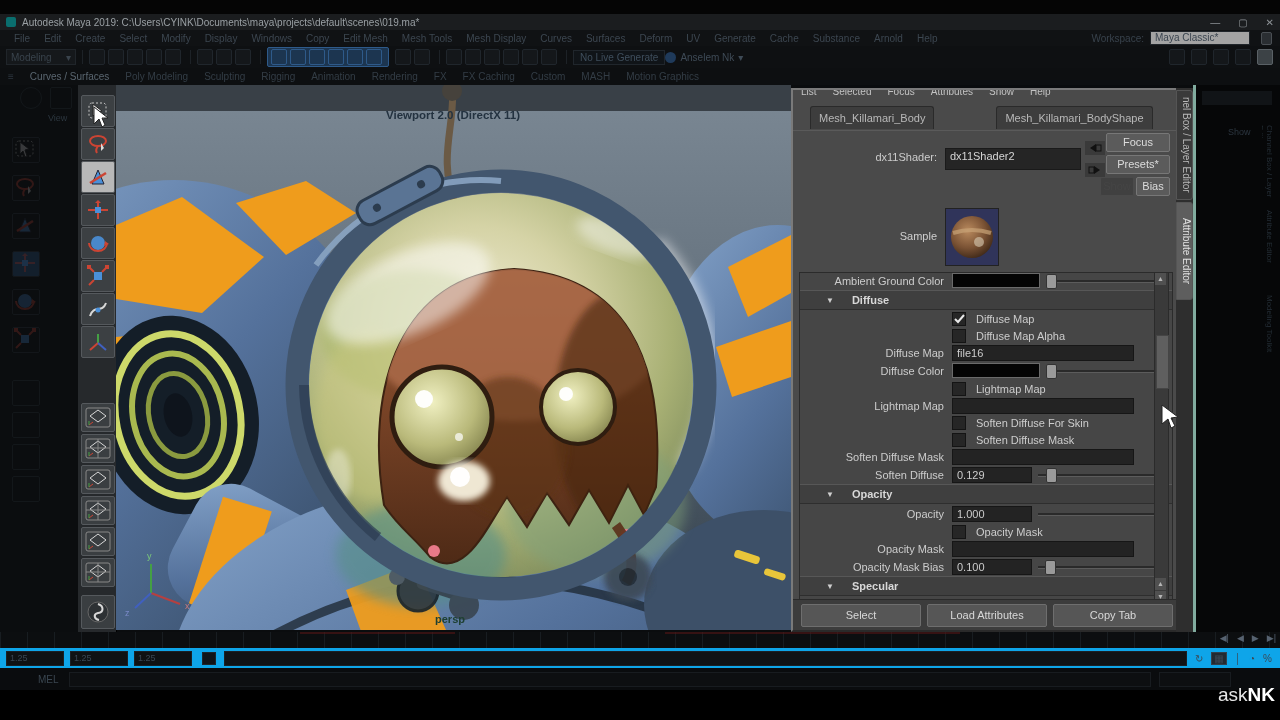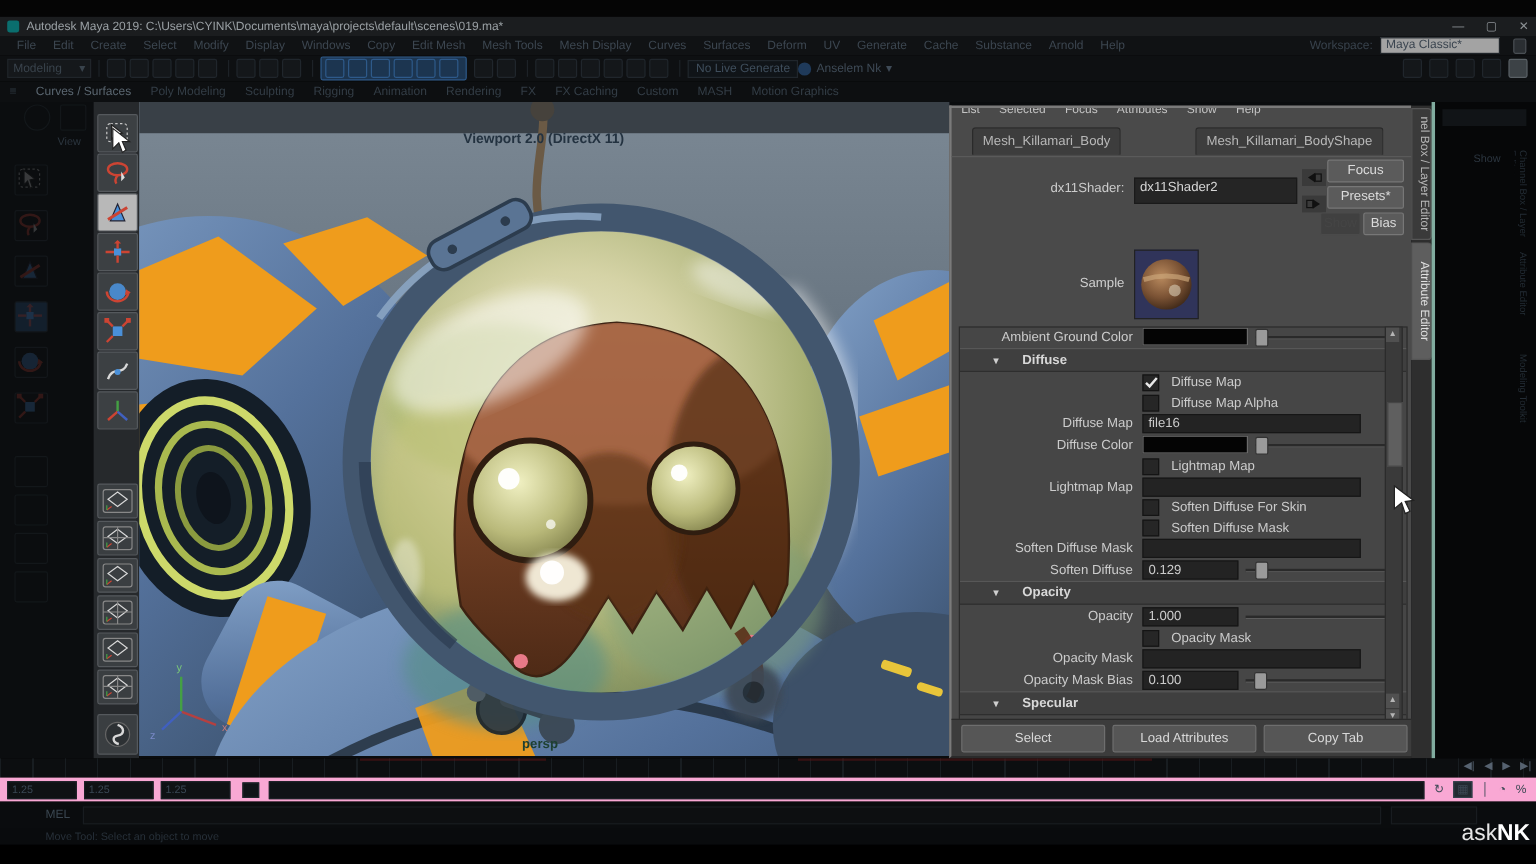--- a/index.html
+++ b/index.html
@@ -108,21 +108,21 @@
   
   #right-dim{left:1196px;top:0;width:84px;height:547px;background:#060708;overflow:hidden;}
   #right-dim .dimrow{position:absolute;left:6px;top:6px;width:70px;height:14px;background:#111417;}
   #right-dim .show-lbl{position:absolute;left:32px;top:42px;color:#2c3640;font-size:9px;}
   #right-dim .vlab{position:absolute;left:66px;width:12px;color:#232c34;font-size:8px;writing-mode:vertical-rl;}
   
   #timeline{left:0;top:632px;width:1280px;height:16px;background:#0c0e10;
             background-image:repeating-linear-gradient(to right,#181d21 0 1px,transparent 1px 27px);}
   .redseg{position:absolute;top:0;height:2px;background:#5a1515;opacity:.55;}
   #playback{position:absolute;right:4px;top:1px;color:#566270;font-size:9px;display:flex;gap:8px;}
-  #rangebar{left:0;top:648px;width:1280px;height:20px;background:#f9a8d4;display:flex;align-items:center;
+  #rangebar{left:0;top:648px;width:1280px;height:20px;background:#0ea5e9;display:flex;align-items:center;
             color:#36414b;font-size:9px;}
   .rg-field{width:50px;height:13px;background:#0f1windows214;background:#0f1214;border:1px solid #1b2025;color:#3a4754;
             padding:0 3px;margin-left:6px;line-height:13px;}
   #range-track{flex:1;height:13px;background:#101316;border:1px solid #1b2025;margin:0 8px;}
   #opt-icons{display:flex;gap:8px;margin-right:8px;color:#3c4854;font-size:10px;align-items:center;}
   #opt-icons .boxed{background:#222a31;border:1px solid #33404b;padding:0 2px;}
   #melbar{left:0;top:668px;width:1280px;height:22px;background:#0a0c0e;display:flex;align-items:center;
           color:#3a4650;font-size:10px;}
   #mel-label{margin-left:38px;margin-right:10px;}
   #mel-input{width:1080px;height:13px;background:#0d0f11;border:1px solid #181c20;}
@@ -780,23 +780,20 @@
         <span>%</span>
       </div>
   </div>
 
   <div class="abs" id="melbar">
     <span id="mel-label">MEL</span>
     <div id="mel-input"></div>
     <div id="mel-result"></div>
   </div>
 
-  <div class="abs" id="helpline">
-    <span>Move Tool: Select an object to move</span>
-  </div>
 
   <div class="abs" id="bottom-black"></div>
   <div class="abs" id="watermark">
     <span>ask</span><b>NK</b>
   </div>
 
   <svg class="cursor" style="left:92px;top:106px;" width="20" height="24">
     <polygon points="2,1 2,18 7,13 10,21 13,19 10,12 16,12" fill="#fff" stroke="#222" stroke-width="1"></polygon>
   </svg>
   <svg class="cursor" style="left:1160px;top:404px;" width="22" height="26">

